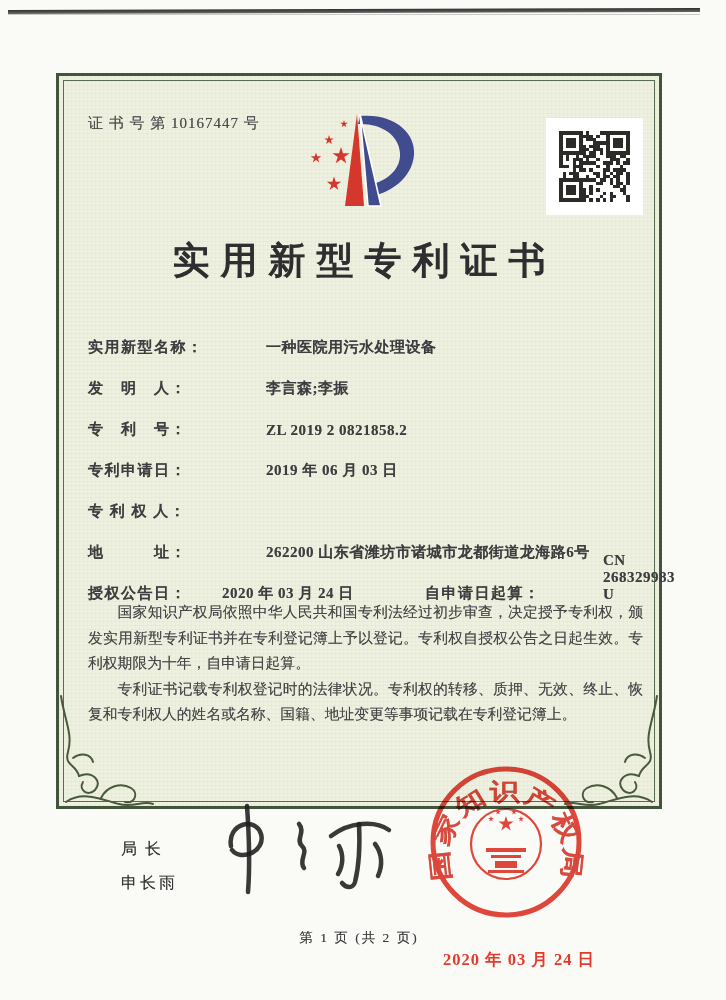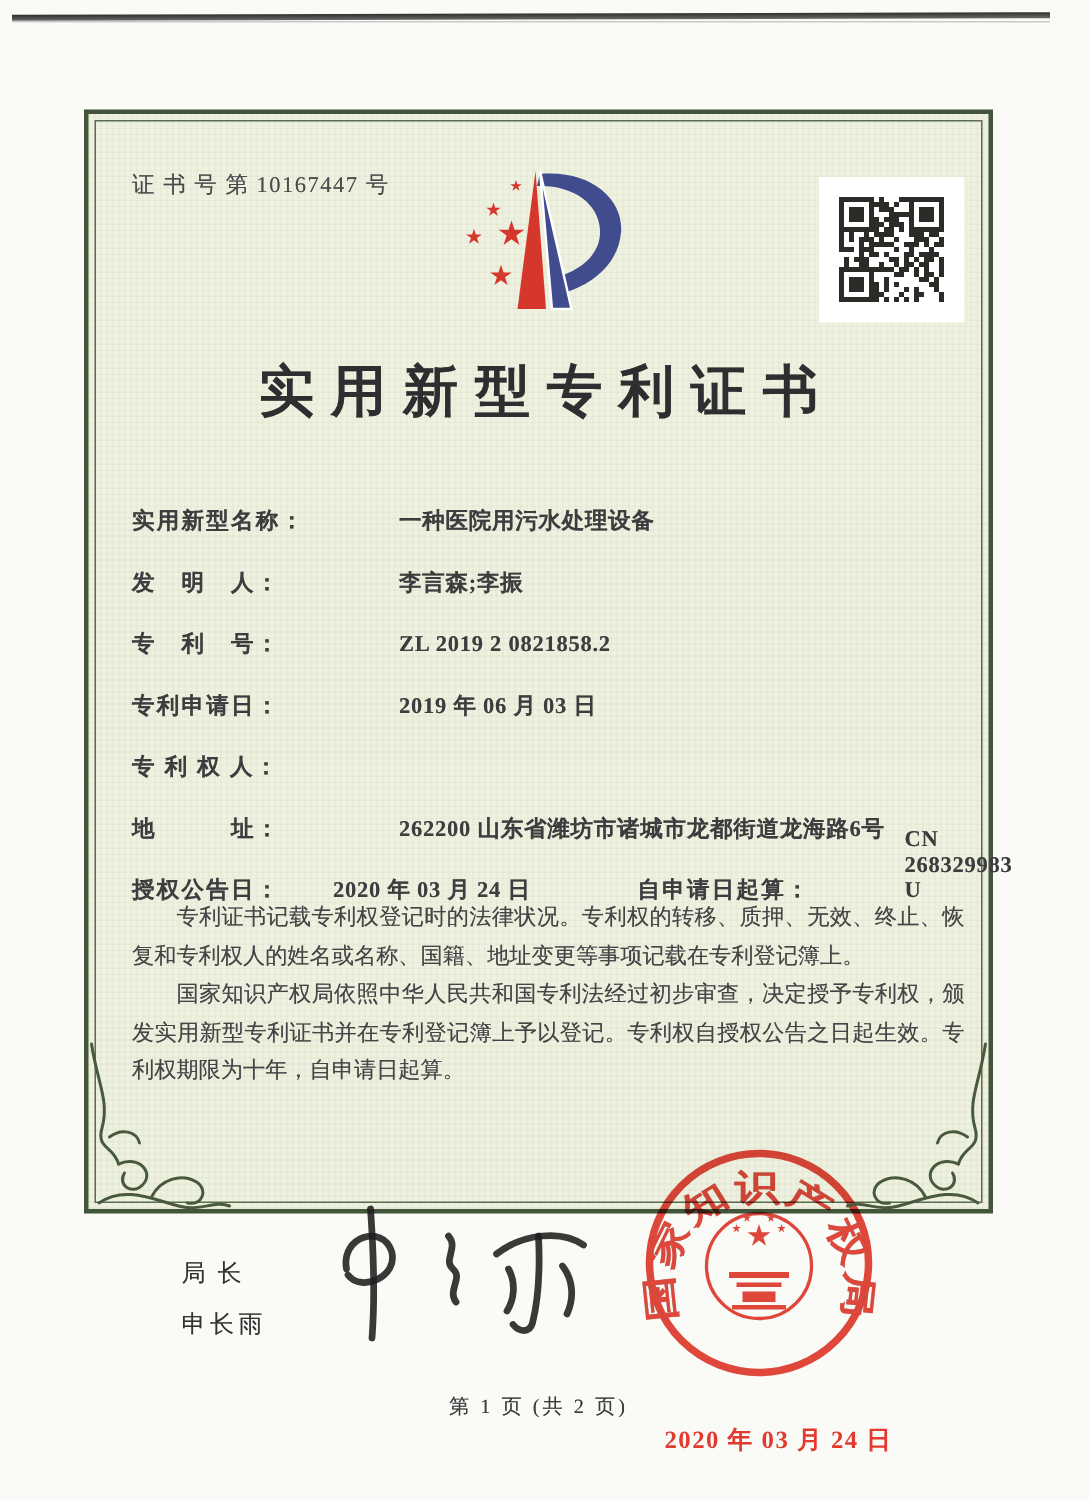--- a/index.html
+++ b/index.html
@@ -274,22 +274,22 @@
     </div>
     <div class="frow">
       <span class="flabel">授权公告日：</span>
       <span class="g1v">2020 年 03 月 24 日</span>
       <span class="flabel">自申请日起算：</span>
       <span class="fvalue">CN 268329983 U</span>
     </div>
   </div>
 
   <div class="paragraphs">
+    <p>国家知识产权局依照中华人民共和国专利法经过初步审查，决定授予专利权，颁发实用新型专利证书并在专利登记簿上予以登记。专利权自授权公告之日起生效。专利权期限为十年，自申请日起算。</p>
     <p>专利证书记载专利权登记时的法律状况。专利权的转移、质押、无效、终止、恢复和专利权人的姓名或名称、国籍、地址变更等事项记载在专利登记簿上。</p>
-    <p>国家知识产权局依照中华人民共和国专利法经过初步审查，决定授予专利权，颁发实用新型专利证书并在专利登记簿上予以登记。专利权自授权公告之日起生效。专利权期限为十年，自申请日起算。</p>
   </div>
 
   <div class="sig-title">局长</div>
   <div class="sig-name">申长雨</div>
 
   <svg class="signature" viewBox="0 0 210 110" aria-hidden="true">
     <path class="sig-stroke" d="M28,52 C24,30 52,22 58,40 C63,57 38,68 29,56"></path>
     <path class="sig-stroke" d="M44,12 C46,40 47,72 45,98"></path>
     <path class="sig-stroke" d="M96,30 C103,38 92,46 99,52 C106,58 95,66 101,74"></path>
     <path class="sig-stroke" d="M128,42 C146,28 172,26 186,36"></path>

